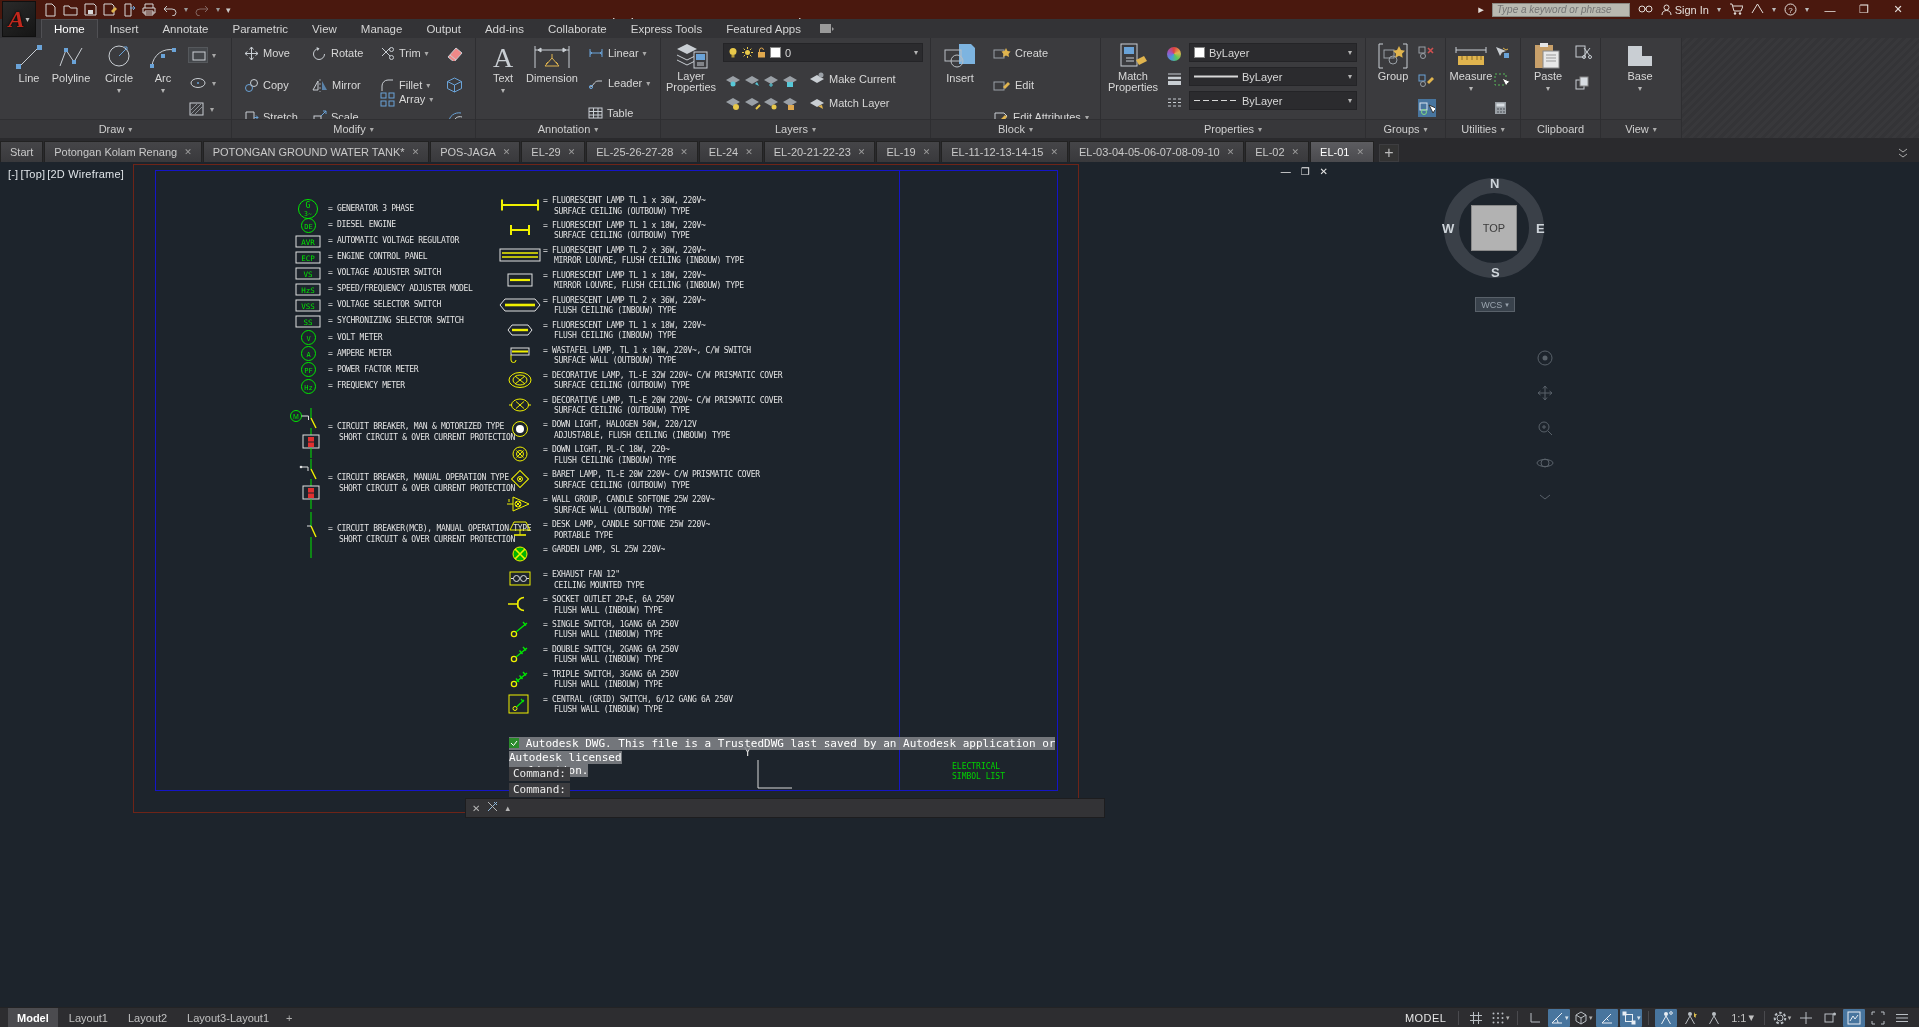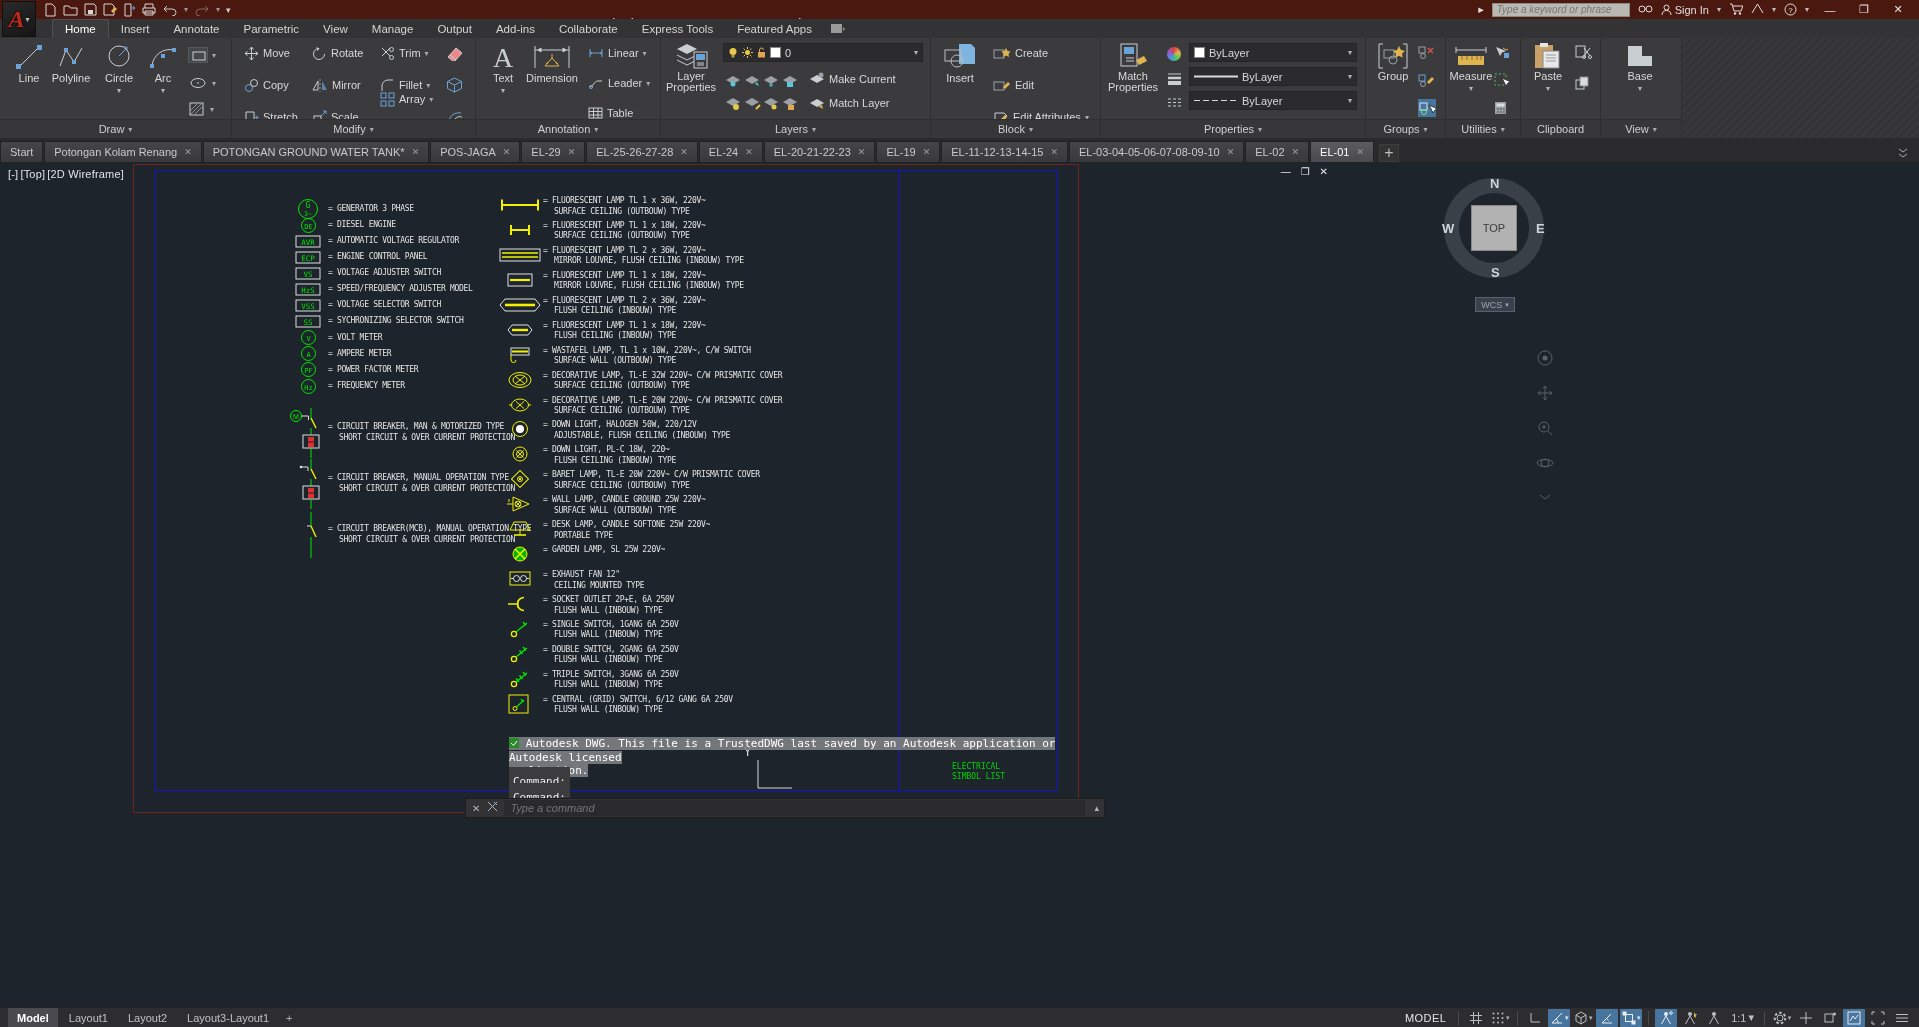--- a/index.html
+++ b/index.html
@@ -11,21 +11,21 @@
 #applogo .dd{color:#bbb;font-size:8px;margin-left:1px}
 #qat{position:absolute;left:44px;top:0;height:19px;display:flex;align-items:center;gap:6px}
 #qat svg{display:block}
 #wintitle{position:absolute;left:578px;top:16px;font-size:14px;color:#e3ddd9;letter-spacing:.2px}
 #wintitle span{margin-right:14px}
 #infocenter{position:absolute;right:0;top:0;height:19px;display:flex;align-items:center;gap:8px;padding-right:8px}
 #searchbox{width:138px;height:14px;background:#b9b9b1;border:1px solid #8a8a84;font-style:italic;font-size:10px;color:#4b4b48;padding:0 4px;font-family:"Liberation Sans",sans-serif}
 .tb-ic{color:#e3ddd9;font-size:11px;display:flex;align-items:center;gap:3px}
 .winbtn{width:26px;text-align:center;color:#e8e2de;font-size:11px}
 
-#tabrow{position:absolute;left:0;top:19px;width:1919px;height:19px;background:#333336;display:flex;align-items:stretch;padding-left:52px;color:#d4d4d4;font-size:11.5px}
+#tabrow{position:absolute;left:0;top:19px;width:1919px;height:19px;background:#333336;display:flex;align-items:stretch;padding-left:41px;color:#d4d4d4;font-size:11.5px}
 .rtab{padding:0 12px;display:flex;align-items:center;cursor:default}
 .rtab.active{background:#3b3b3e;color:#fff;border:1px solid #505054;border-bottom:none}
 #paneltoggle{display:flex;align-items:center;margin-left:6px;color:#bbb}
 
 #ribbon{position:absolute;left:0;top:38px;width:1919px;height:100px;background:#3b3b3e;color:#d8d8d8;font-size:11px}
 .panel{position:absolute;top:0;height:100px;border-right:1px solid #2e2e31}
 .plabel{position:absolute;left:0;right:0;bottom:0;height:19px;background:#37373a;border-top:1px solid #2f2f32;display:flex;align-items:center;justify-content:center;gap:4px;color:#cfcfcf}
 .plabel .dd{font-size:8px;color:#aaa}
 .bigbtn{position:absolute;top:4px;width:46px;display:flex;flex-direction:column;align-items:center;gap:1px;text-align:center;line-height:11px}
 .bigbtn .dd{font-size:8px;color:#b5b5b5}
@@ -69,21 +69,21 @@
 #compass .ltr{position:absolute;color:#ced4da;font-size:13px;font-weight:bold}
 #cube{position:absolute;left:31px;top:31px;width:46px;height:46px;background:#b2b2b2;border:1px solid #888;display:flex;align-items:center;justify-content:center;color:#3c3c3c;font-size:11px}
 #wcsbox{position:absolute;left:1475px;top:135px;width:40px;height:15px;background:#39424c;border:1px solid #59616a;color:#9aa4ae;font-size:9px;display:flex;align-items:center;justify-content:center;gap:3px}
 #navbar{position:absolute;left:1534px;top:185px;width:24px;display:flex;flex-direction:column;gap:13px;opacity:.55}
 .navic{width:22px;height:22px;display:flex;align-items:center;justify-content:center}
 
 #ucs{position:absolute;left:728px;top:580px}
 
 #cmdmsg{position:absolute;left:509px;top:575px;width:574px;font-family:"DejaVu Sans Mono",monospace;font-size:11px;line-height:13.5px;color:#fff}
 #cmdmsg .hl{background:rgba(130,133,137,.85);display:inline}
-.cmdchip{position:absolute;left:509px;height:14px;background:#3c3c3f;color:#ececec;font-family:"DejaVu Sans Mono",monospace;font-size:11px;line-height:14px;padding:8px 4px}
+.cmdchip{position:absolute;left:509px;height:14px;background:#3c3c3f;color:#ececec;font-family:"DejaVu Sans Mono",monospace;font-size:11px;line-height:14px;padding:0 4px}
 #cmdbar{position:absolute;left:465px;top:636px;width:640px;height:20px;background:#333336;border:1px solid #1d1d1f;display:flex;align-items:center}
 #cmdbar .x{color:#b5b5b5;font-size:10px;padding:0 6px}
 #cmdinput{flex:1;height:16px;background:#2a2a2d;border:none;outline:none;color:#d8d8d8;font-style:italic;font-size:11px;font-family:"Liberation Sans",sans-serif;padding:0 6px;margin:0 4px}
 #cmdbar .up{color:#b5b5b5;font-size:9px;padding:0 5px}
 
 #statusbar{position:absolute;left:0;top:1007px;width:1919px;height:20px;background:#2d2d30;border-top:1px solid #232325;display:flex;align-items:center;font-size:11px;color:#c0c0c0}
 #status-tabs{display:flex;align-items:center;height:100%;padding-left:8px;gap:2px}
 .stab{padding:0 9px;height:100%;display:flex;align-items:center}
 .stab.active{background:#4b4b4f;color:#fff;font-weight:bold}
 #status-right{margin-left:auto;display:flex;align-items:center;gap:2px;padding-right:6px;height:100%}
@@ -1116,21 +1116,21 @@
       </div>
       <div class="lrowR">
         <span class="sy">
           <svg width="44" height="18">
             <polygon points="15,2 15,16 31,9" fill="none" stroke="#f0f000"></polygon>
             <circle cx="20" cy="9" r="3" fill="none" stroke="#f0f000"></circle>
             <path d="M18 7l4 4M22 7l-4 4M9 9h6M11 4v3" stroke="#f0f000"></path>
           </svg>
         </span>
         <span class="cadtext">
-          <div>= WALL LAMP, CANDLE GROUND 25W 220V~</div>
+          <div>= WALL GROUP, CANDLE SOFTONE 25W 220V~</div>
           <div class="l2">SURFACE WALL (OUTBOUW) TYPE</div>
         </span>
       </div>
       <div class="lrowR">
         <span class="sy">
           <svg width="44" height="18">
             <polygon points="16,2 28,2 32,10 12,10" fill="none" stroke="#f0f000"></polygon>
             <line x1="22" y1="10" x2="22" y2="14.5" stroke="#f0f000"></line>
             <line x1="16" y1="15" x2="28" y2="15" stroke="#f0f000" stroke-width="1.6"></line>
           </svg>
@@ -1303,21 +1303,20 @@
   </div>
   <div class="cmdchip" style="top:605px">Command:</div>
   <div class="cmdchip" style="top:621px">Command:</div>
 
   <div id="cmdbar">
     <span class="x">✕</span>
     <span><svg width="14" height="13">
           <path d="M2 11L11 2M8 2l3 3" stroke="#8fb8da" fill="none"></path>
           <path d="M2 2l9 9" stroke="#b5b5b5"></path>
         </svg></span>
-    <input id="cmdinput" placeholder="Type a command" style="">
     <span class="up">▴</span>
   </div>
 </div>
 
 <div id="statusbar">
   <div id="status-tabs">
       <div class="stab active">Model</div>
       <div class="stab">Layout1</div>
       <div class="stab">Layout2</div>
       <div class="stab">Layout3-Layout1</div>

